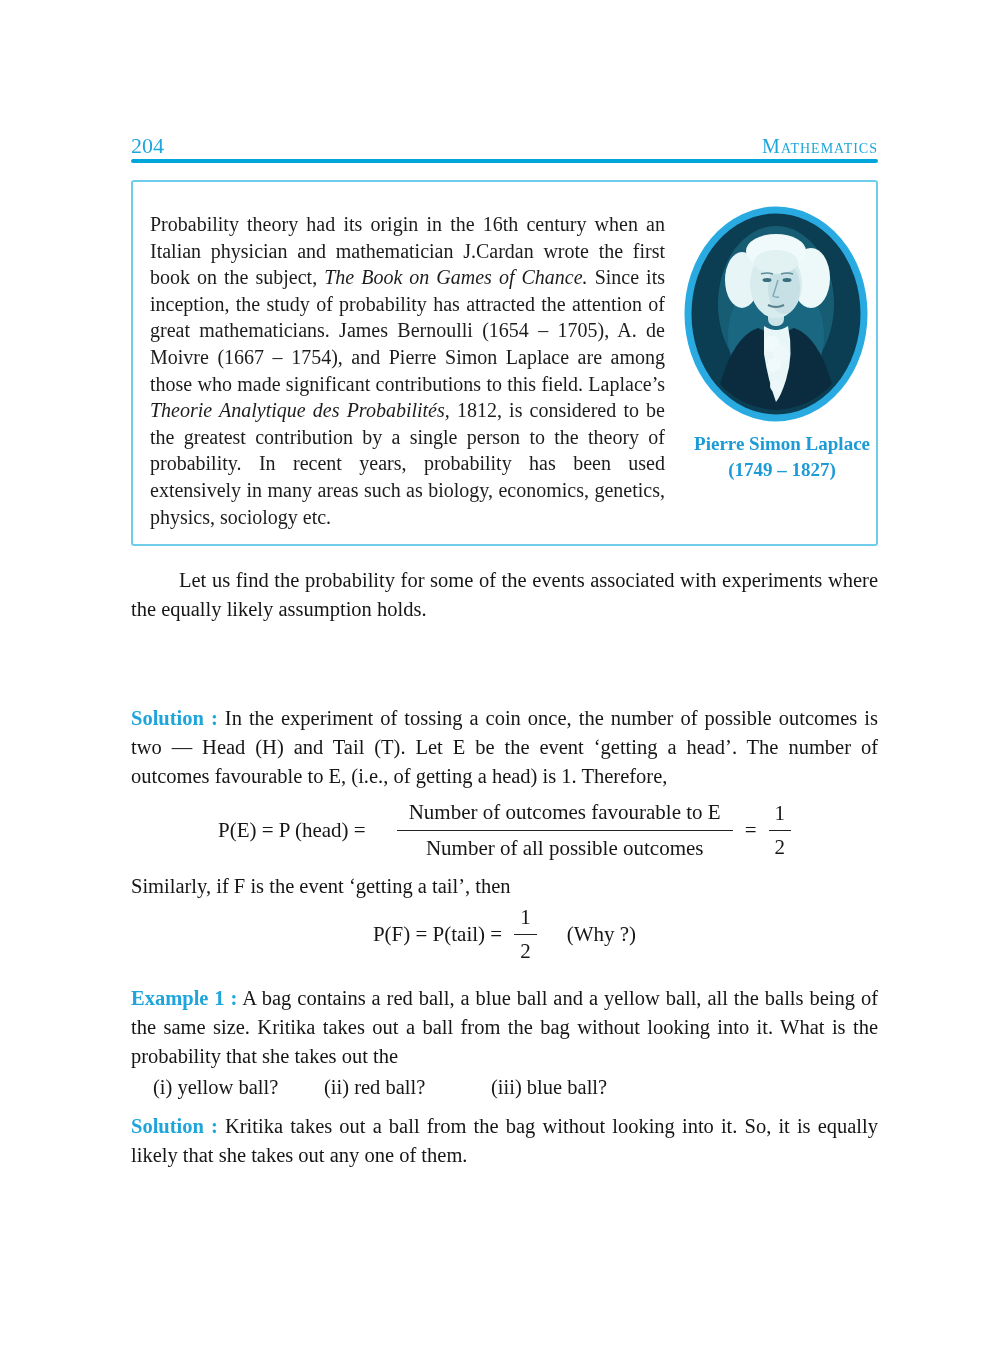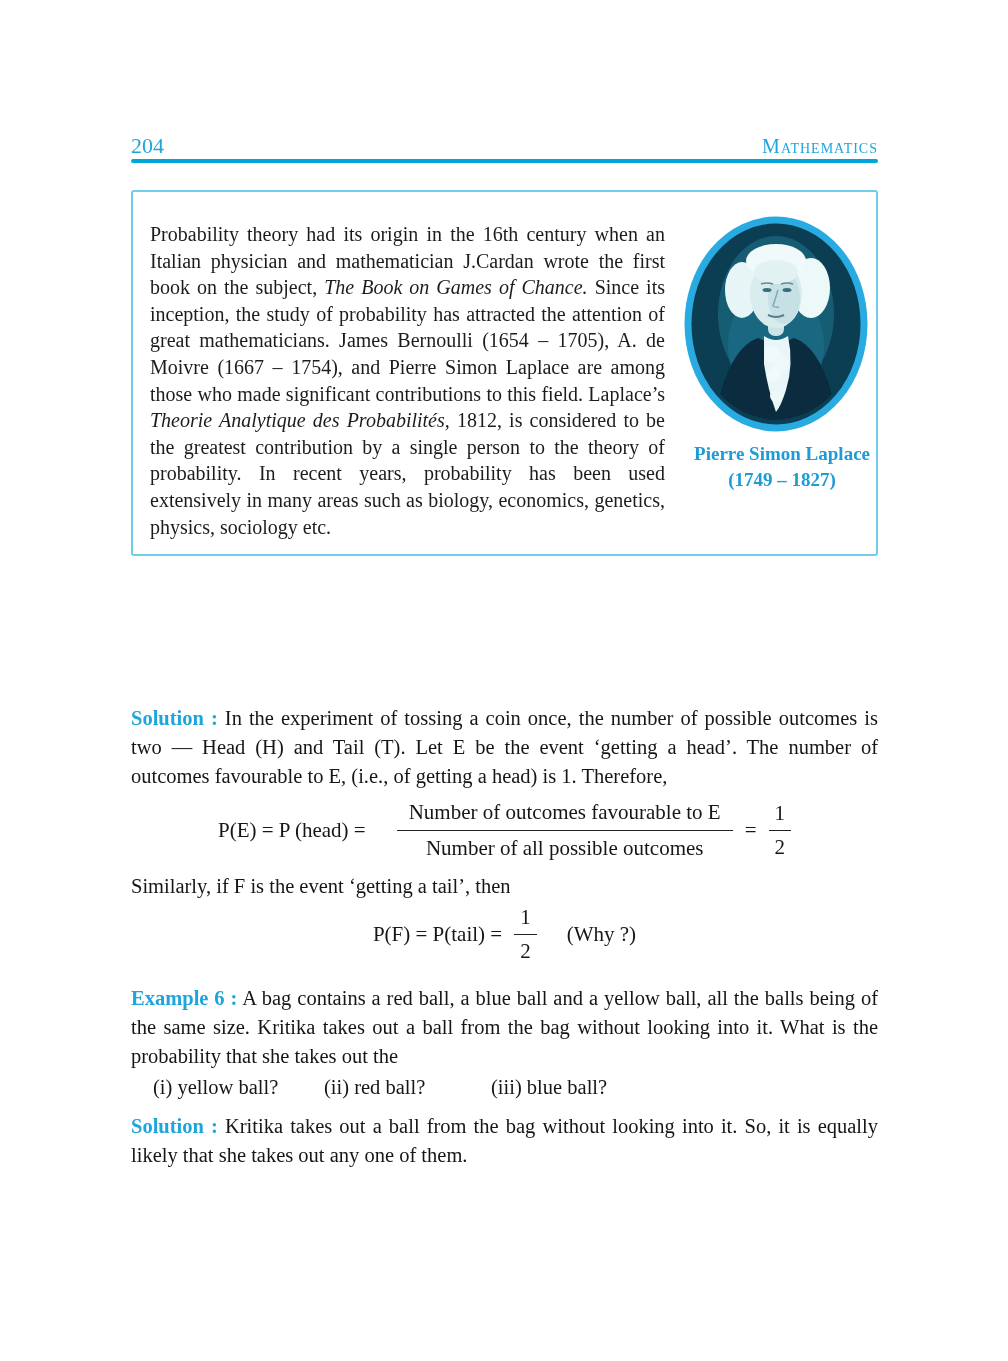--- a/index.html
+++ b/index.html
@@ -15,21 +15,21 @@
     color:#1ea5db;
   }
   .page-number { font-size:22px; }
   .running-head { font-size:20px; font-variant:small-caps; letter-spacing:1px; }
   .header-rule {
     position:absolute; left:131px; right:130px; top:159px; height:4px;
     background:#00a6da; border-radius:2px;
   }
   
   .infobox {
-    position:absolute; left:131px; right:130px; top:190px; height:366px;
+    position:absolute; left:131px; right:130px; top:180px; height:366px;
     border:2px solid #6fccea; border-radius:3px; box-sizing:border-box;
     display:flex; padding:9px 6px 0 17px;
   }
   .infobox-text {
     width:515px; font-size:20px; line-height:26.6px; text-align:justify;
     color:#1c1c1c;
   }
   .infobox-text .it { font-style:italic; }
   .portrait-col {
     flex:1; display:flex; flex-direction:column; align-items:flex-end;
@@ -118,20 +118,21 @@
 
         <ellipse cx="94" cy="110" rx="88" ry="104" fill="none" stroke="#29abe2" stroke-width="7"></ellipse>
       </svg>
       <div class="portrait-caption">
         <div>Pierre Simon Laplace</div>
         <div>(1749 – 1827)</div>
       </div>
     </div>
   </div>
 
+  <p class="para indent" style="top:566px;"><span>Let us find the probability for some of the events associated with experiments where the equally likely assumption holds.</span></p>
 
 
   <p class="para" style="top:704px;"><span class="lead-label">Solution :</span>
     <span>In the experiment of tossing a coin once, the number of possible outcomes is two — Head (H) and Tail (T). Let E be the event ‘getting a head’. The number of outcomes favourable to E, (i.e., of getting a head) is 1. Therefore,</span></p>
 
   <div class="formula" style="top:800px;">
     <span class="f1-lhs">P(E) = P (head) =</span>
     <span class="frac">
       <span class="num">Number of  outcomes favourable to E</span>
       <span class="den">Number of  all possible outcomes</span>
@@ -147,21 +148,21 @@
 
   <div class="formula" style="top:905px;">
     <span>P(F) =  P(tail) =</span>
     <span class="frac small gap-l">
       <span class="num">1</span>
       <span class="den">2</span>
     </span>
     <span class="gap-xl">(Why ?)</span>
   </div>
 
-  <p class="para" style="top:984px;"><span class="lead-label">Example 6 :</span>
+  <p class="para" style="top:984px;"><span class="lead-label">Example 1 :</span>
     <span>A bag contains a red ball, a blue ball and a yellow ball, all the balls being of the same size. Kritika takes out a ball from the bag without looking into it. What is the probability that she takes out the</span></p>
 
   <div class="options-row" style="top:1076px;">
     <span class="opt opt-1">(i)  yellow ball?</span>
     <span class="opt opt-2">(ii)  red ball?</span>
     <span class="opt opt-3">(iii)  blue ball?</span>
   </div>
 
   <p class="para" style="top:1112px;"><span class="lead-label">Solution :</span>
     <span>Kritika takes out a ball from the bag without looking into it. So, it is equally likely that she takes out any one of them.</span></p>

